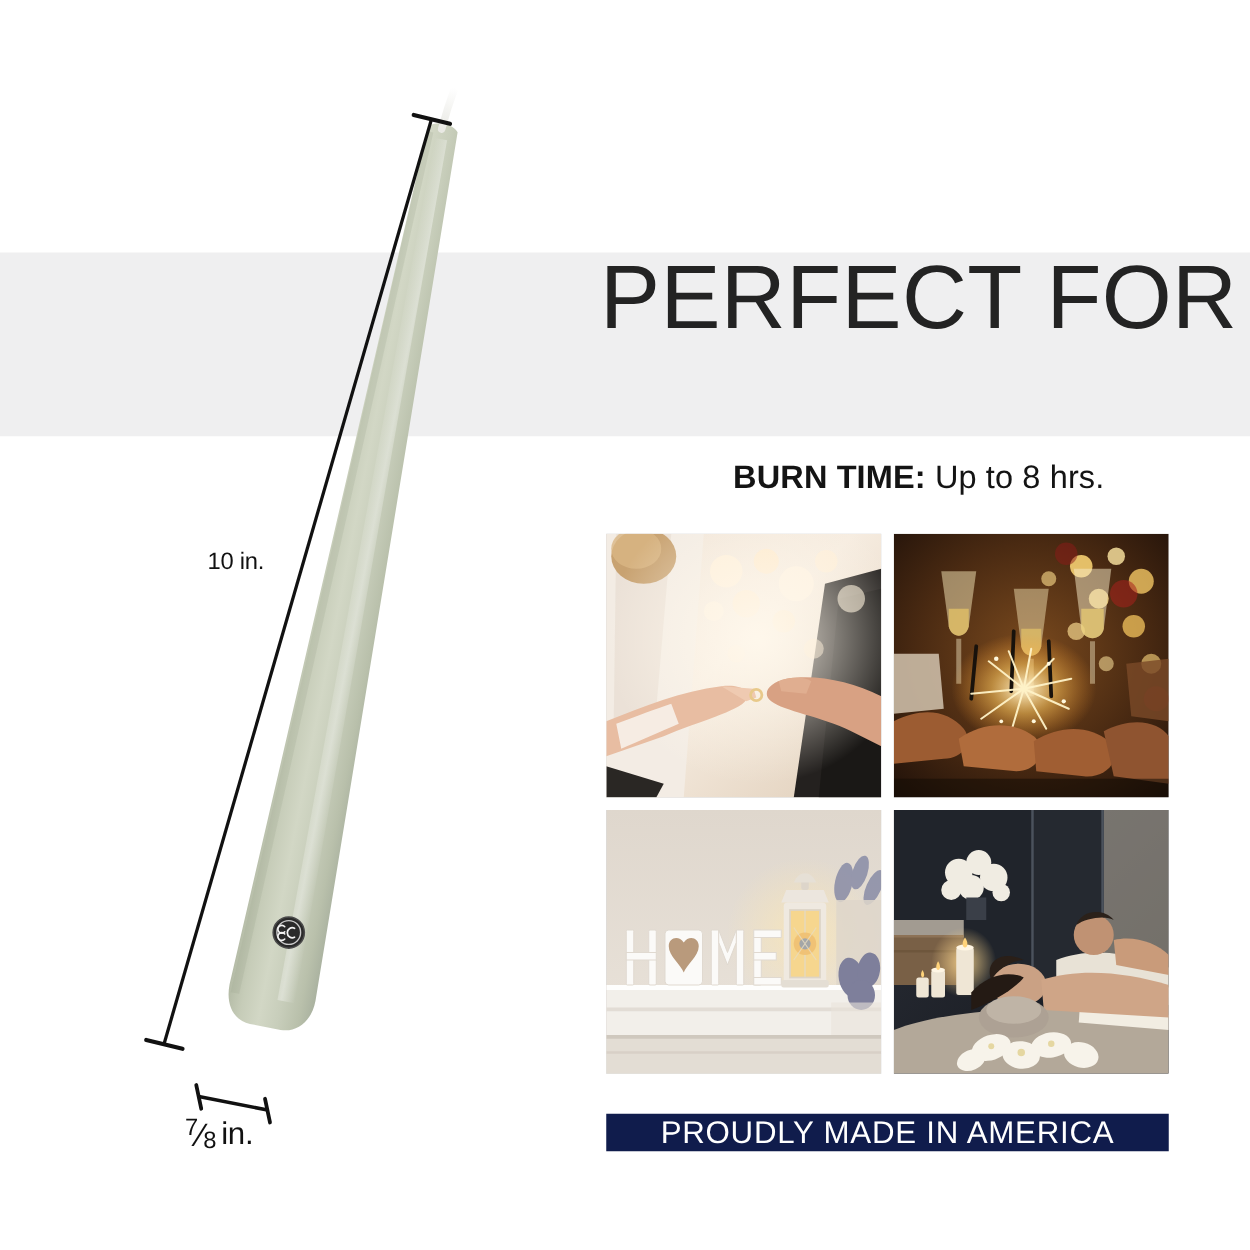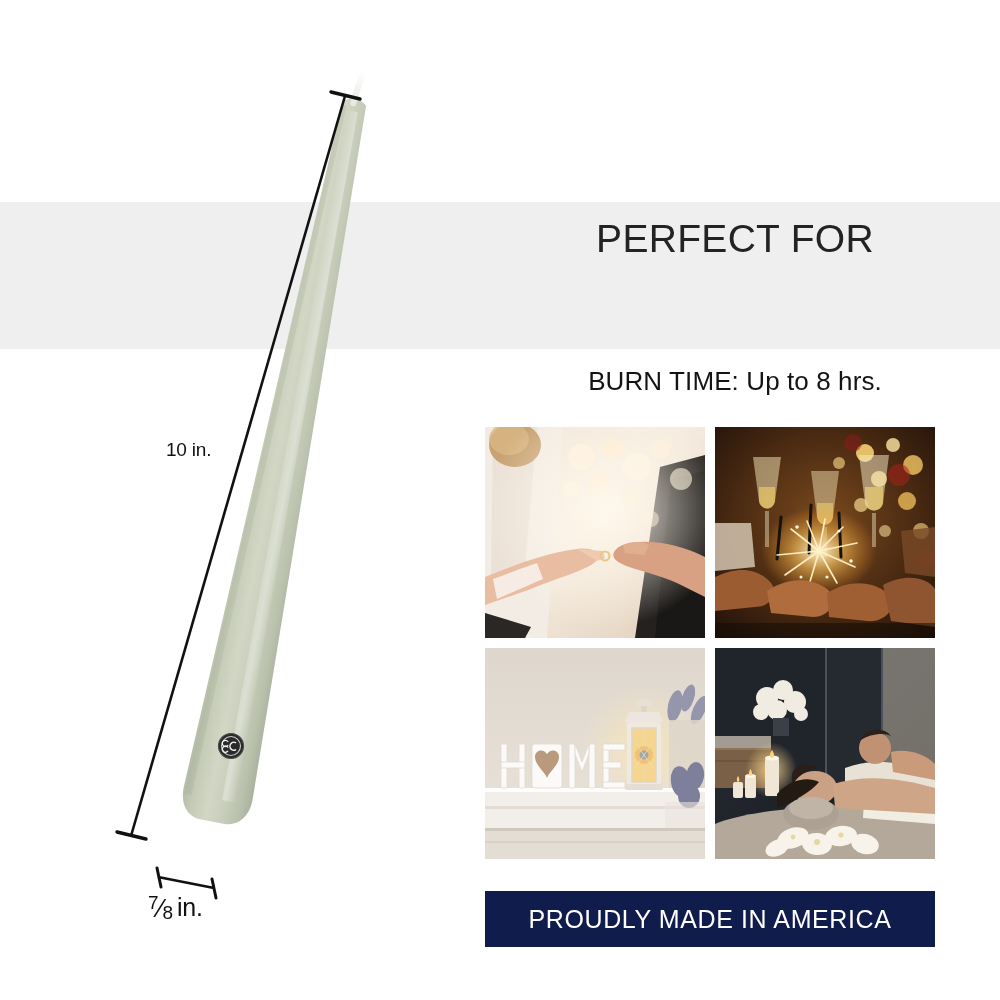--- a/index.html
+++ b/index.html
@@ -131,21 +131,21 @@
 
   
   .headline {
     position: absolute;
     left: 0;
     top: 208px;
     width: 530px;
     text-align: center;
     font-family: "Liberation Sans", sans-serif;
     font-weight: 300;
-    font-size: 39px;
+    font-size: 72px;
     line-height: 61px;
     color: #232323;
     letter-spacing: 0.3px;
   }
   .headline .line {
     display: block;
   }
 
   
   .burntime {
@@ -153,21 +153,21 @@
     left: 0;
     top: 366px;
     width: 530px;
     text-align: center;
     font-size: 26px;
     color: #141414;
     letter-spacing: 0.1px;
     white-space: nowrap;
   }
   .burntime .bt-key {
-    font-weight: normal;
+    font-weight: bold;
   }
   .burntime .bt-val {
     font-weight: normal;
   }
 
   
   .photo-grid {
     position: absolute;
     left: 15px;
     top: 427px;
@@ -188,21 +188,21 @@
     width: 100%;
     height: 100%;
   }
 
   
   .usa-banner {
     position: absolute;
     left: 15px;
     top: 891px;
     width: 450px;
-    height: 56px;
+    height: 30px;
     background: #101c4c;
     display: flex;
     align-items: center;
     justify-content: center;
   }
   .usa-banner .banner-text {
     color: #ffffff;
     font-size: 25px;
     font-weight: 300;
     letter-spacing: 0.6px;

